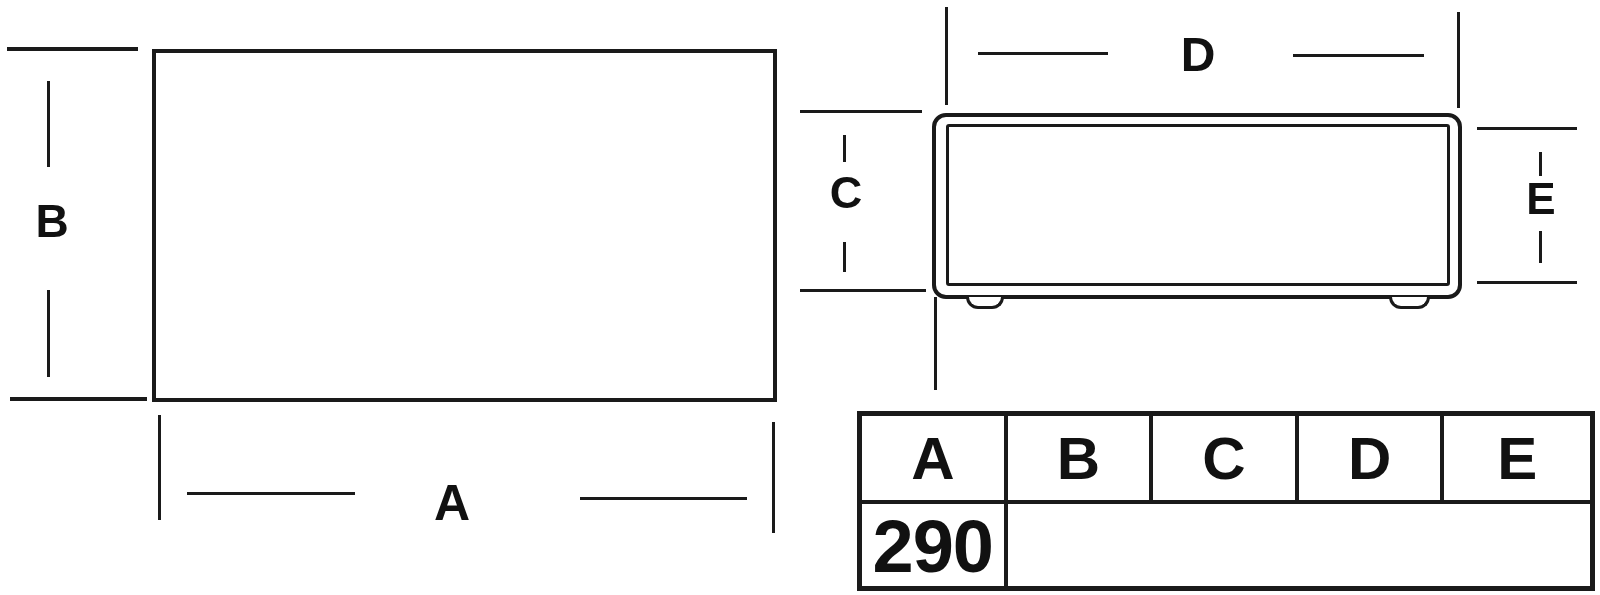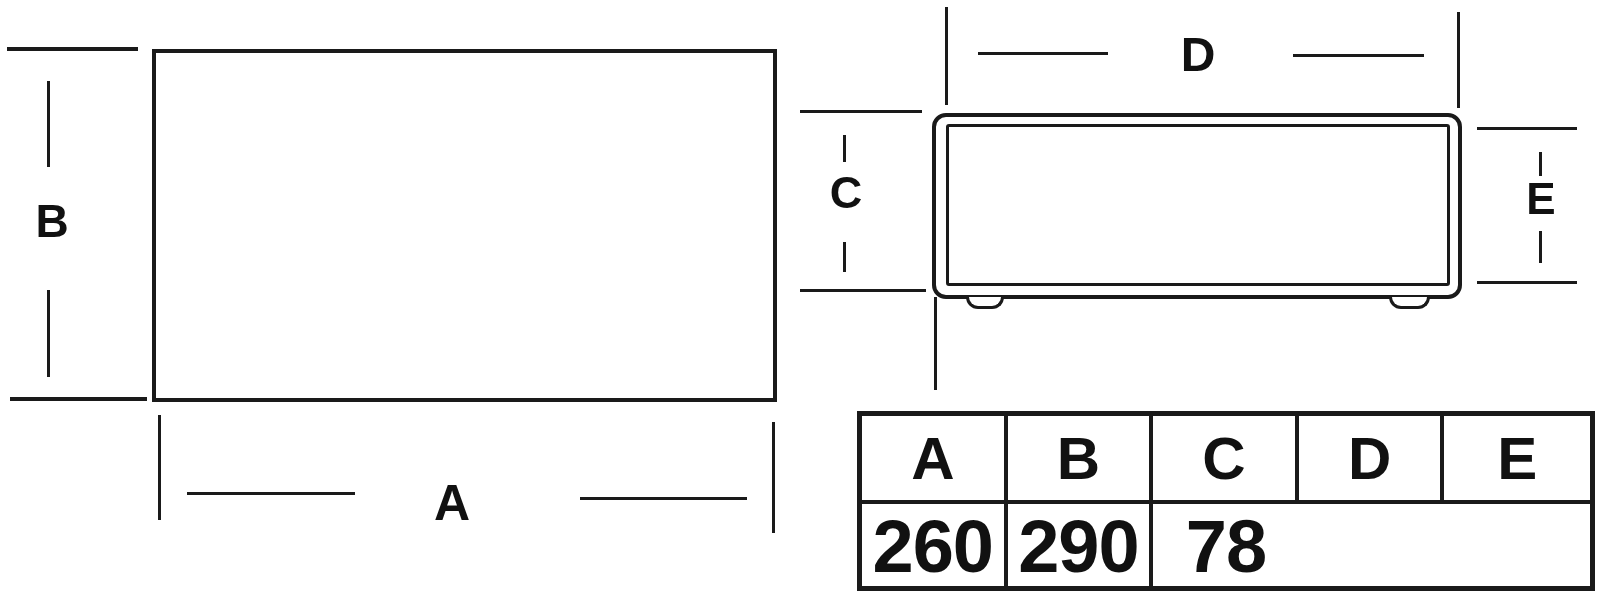--- a/index.html
+++ b/index.html
@@ -120,18 +120,16 @@
   <div class="ln" style="left:1539px; top:152px; width:3px;   height:24px;"></div>
   <div class="ln" style="left:1539px; top:231px; width:3px;   height:32px;"></div>
   <div class="lbl" style="left:1501px; top:176px; width:80px; font-size:44px;">E</div>
 
   <div id="dims-table">
     <div class="cell head">A</div>
     <div class="cell head">B</div>
     <div class="cell head">C</div>
     <div class="cell head">D</div>
     <div class="cell head last">E</div>
-    <div class="cell val">260</div>
     <div class="cell val">290</div>
-    <div class="cell val last">78</div>
   </div>
 
 </div>
 
 </body></html>

